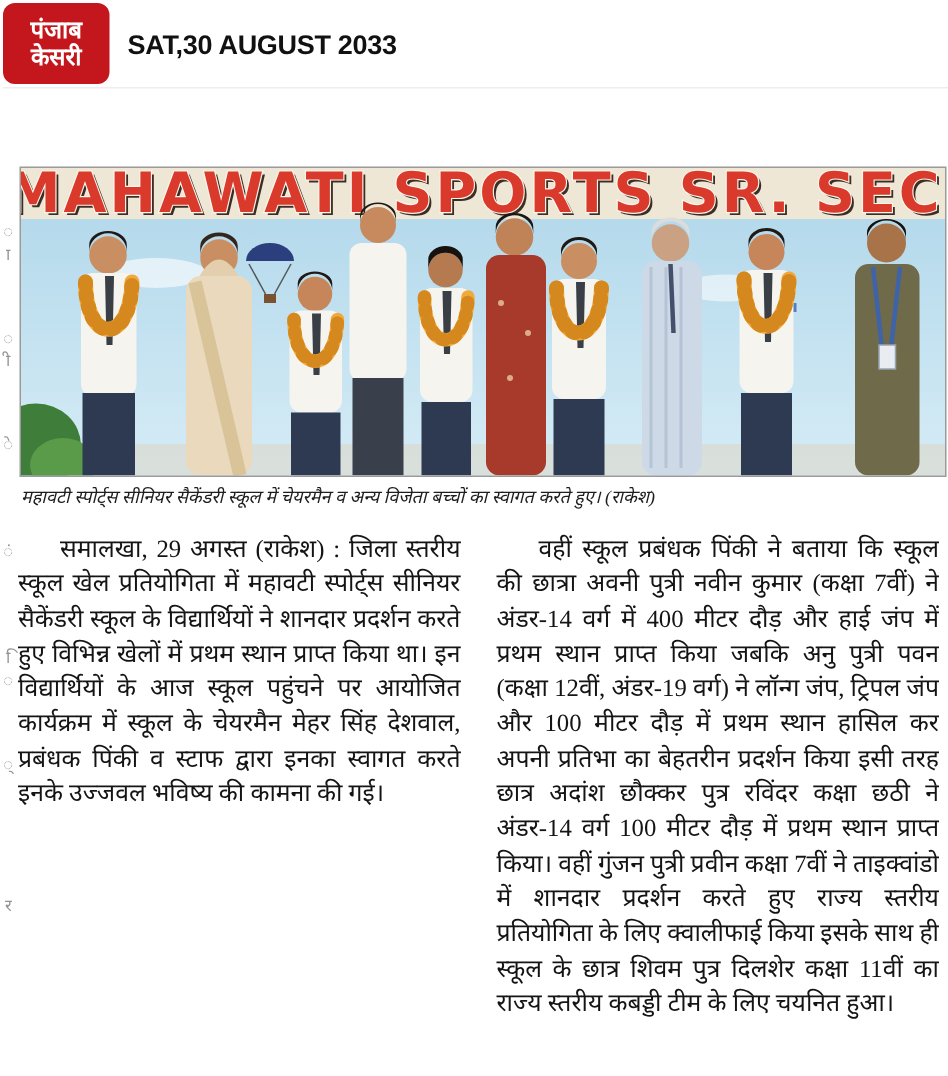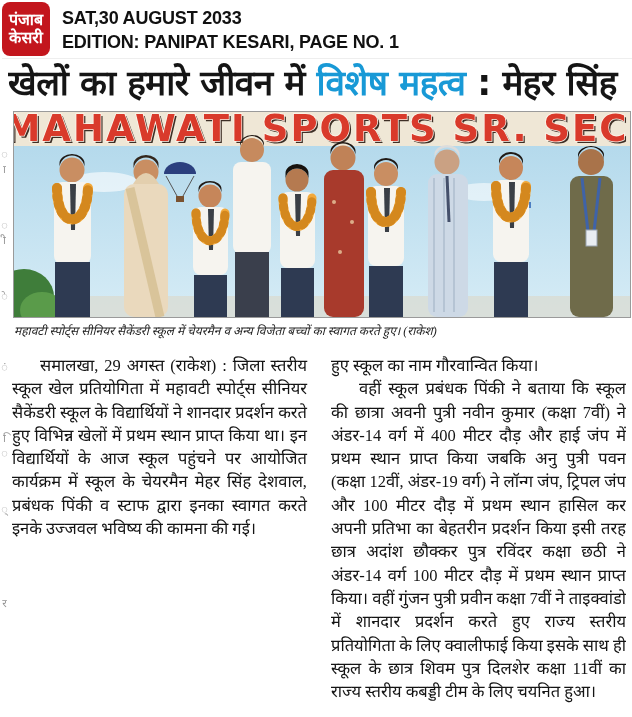--- a/index.html
+++ b/index.html
@@ -2,21 +2,21 @@
 <html><head>
 <meta charset="utf-8">
 <style>
   html,body{margin:0;padding:0;background:#fff;}
   .page{position:relative;width:632px;height:717px;background:#ffffff;overflow:hidden;
         font-family:"Liberation Serif", serif;color:#161616;}
 
   
   .masthead{position:absolute;top:2px;left:2px;right:0;height:56px;display:flex;gap:12px;
             border-bottom:1px solid #eee;}
-  .logo{width:48px;height:54px;background:#c3161d;border-radius:8px;display:flex;flex-direction:column;
+  .logo{width:71px;height:54px;background:#c3161d;border-radius:8px;display:flex;flex-direction:column;
         align-items:center;justify-content:center;line-height:1.15;}
   .logo span{color:#fff;font-weight:800;font-size:16px;font-family:"DejaVu Sans",sans-serif;}
   .mast-text{display:flex;flex-direction:column;justify-content:center;gap:2px;}
   .mast-text div{font-family:"Liberation Sans",sans-serif;font-weight:700;font-size:18px;
                  color:#111;letter-spacing:-0.2px;line-height:1.25;}
 
   
   .headline{position:absolute;top:62px;left:8px;width:622px;white-space:nowrap;overflow:hidden;
             font-family:"DejaVu Sans",sans-serif;font-weight:800;font-size:35px;line-height:1.25;
             color:#151515;letter-spacing:-0.5px;}
@@ -48,27 +48,23 @@
 
 <div class="page">
 
   <div class="masthead">
     <div class="logo">
       <span>पंजाब</span>
       <span>केसरी</span>
     </div>
     <div class="mast-text">
       <div>SAT,30 AUGUST 2033</div>
-      <div>EDITION: PANIPAT KESARI, PAGE NO. 1</div>
     </div>
   </div>
 
-  <div class="headline">
-    <span>खेलों का हमारे जीवन में </span><span class="hl">विशेष महत्व</span><span> : मेहर सिंह</span>
-  </div>
 
   <div class="photo-wrap">
     <svg width="616" height="205" viewBox="0 0 616 205" xmlns="http://www.w3.org/2000/svg">
       <defs>
         <linearGradient id="sky" x1="0" y1="0" x2="0" y2="1">
           <stop offset="0" stop-color="#aed6ea"></stop>
             <stop offset="1" stop-color="#d6ecf6"></stop>
         </linearGradient>
       </defs>
 
@@ -193,20 +189,19 @@
     </svg>
   </div>
 
   <div class="caption">महावटी स्पोर्ट्स सीनियर सैकेंडरी स्कूल में चेयरमैन व अन्य विजेता बच्चों का स्वागत करते हुए। (राकेश)</div>
 
   <div class="article">
     <div class="col">
       <p class="indent">समालखा, 29 अगस्त (राकेश) : जिला स्तरीय स्कूल खेल प्रतियोगिता में महावटी स्पोर्ट्स सीनियर सैकेंडरी स्कूल के विद्यार्थियों ने शानदार प्रदर्शन करते हुए विभिन्न खेलों में प्रथम स्थान प्राप्त किया था। इन विद्यार्थियों के आज स्कूल पहुंचने पर आयोजित कार्यक्रम में स्कूल के चेयरमैन मेहर सिंह देशवाल, प्रबंधक पिंकी व स्टाफ द्वारा इनका स्वागत करते इनके उज्जवल भविष्य की कामना की गई।</p>
     </div>
     <div class="col">
-      <p>हुए स्कूल का नाम गौरवान्वित किया।</p>
       <p class="indent">वहीं स्कूल प्रबंधक पिंकी ने बताया कि स्कूल की छात्रा अवनी पुत्री नवीन कुमार (कक्षा 7वीं) ने अंडर-14 वर्ग में 400 मीटर दौड़ और हाई जंप में प्रथम स्थान प्राप्त किया जबकि अनु पुत्री पवन (कक्षा 12वीं, अंडर-19 वर्ग) ने लॉन्ग जंप, ट्रिपल जंप और 100 मीटर दौड़ में प्रथम स्थान हासिल कर अपनी प्रतिभा का बेहतरीन प्रदर्शन किया इसी तरह छात्र अदांश छौक्कर पुत्र रविंदर कक्षा छठी ने अंडर-14 वर्ग 100 मीटर दौड़ में प्रथम स्थान प्राप्त किया। वहीं गुंजन पुत्री प्रवीन कक्षा 7वीं ने ताइक्वांडो में शानदार प्रदर्शन करते हुए राज्य स्तरीय प्रतियोगिता के लिए क्वालीफाई किया इसके साथ ही स्कूल के छात्र शिवम पुत्र दिलशेर कक्षा 11वीं का राज्य स्तरीय कबड्डी टीम के लिए चयनित हुआ।</p>
     </div>
   </div>
 
   <div class="artifacts">ा ी े ं ि ् र ा ी े ं ि ा</div>
 
 </div>
 
 </body></html>

